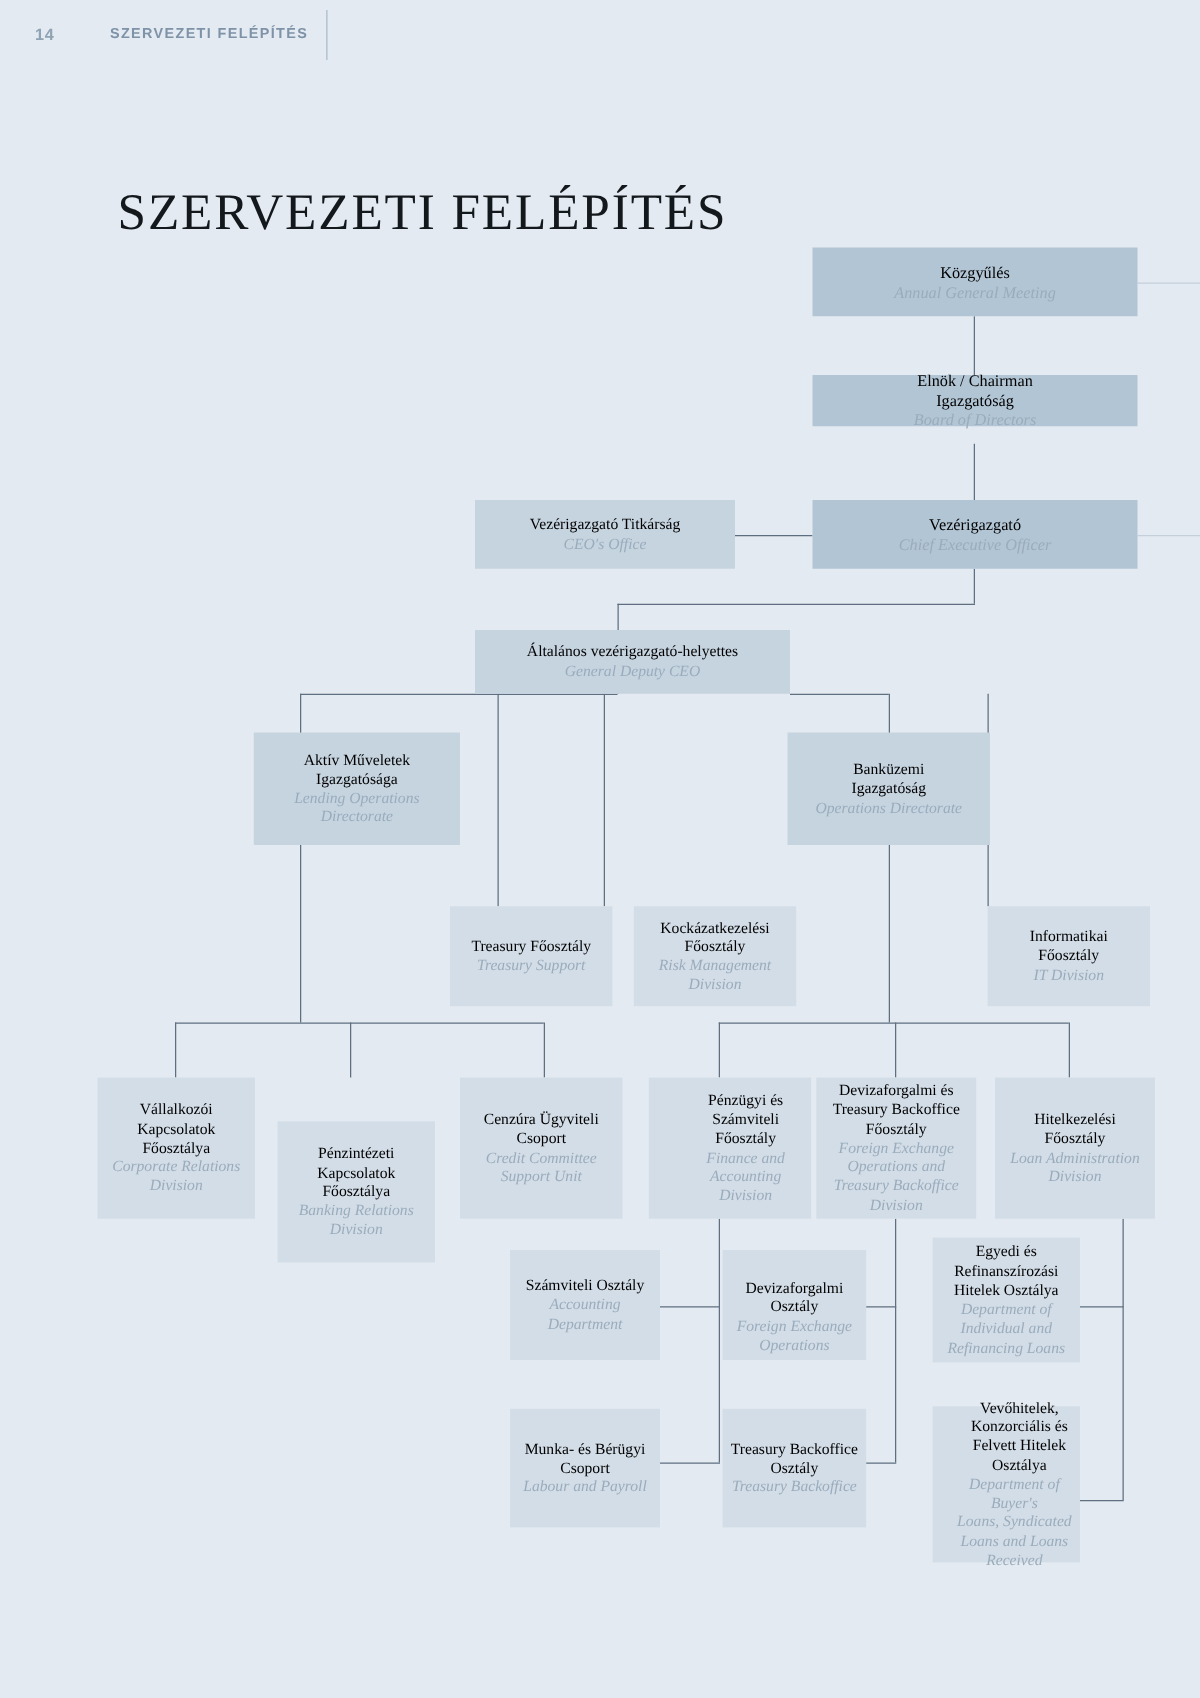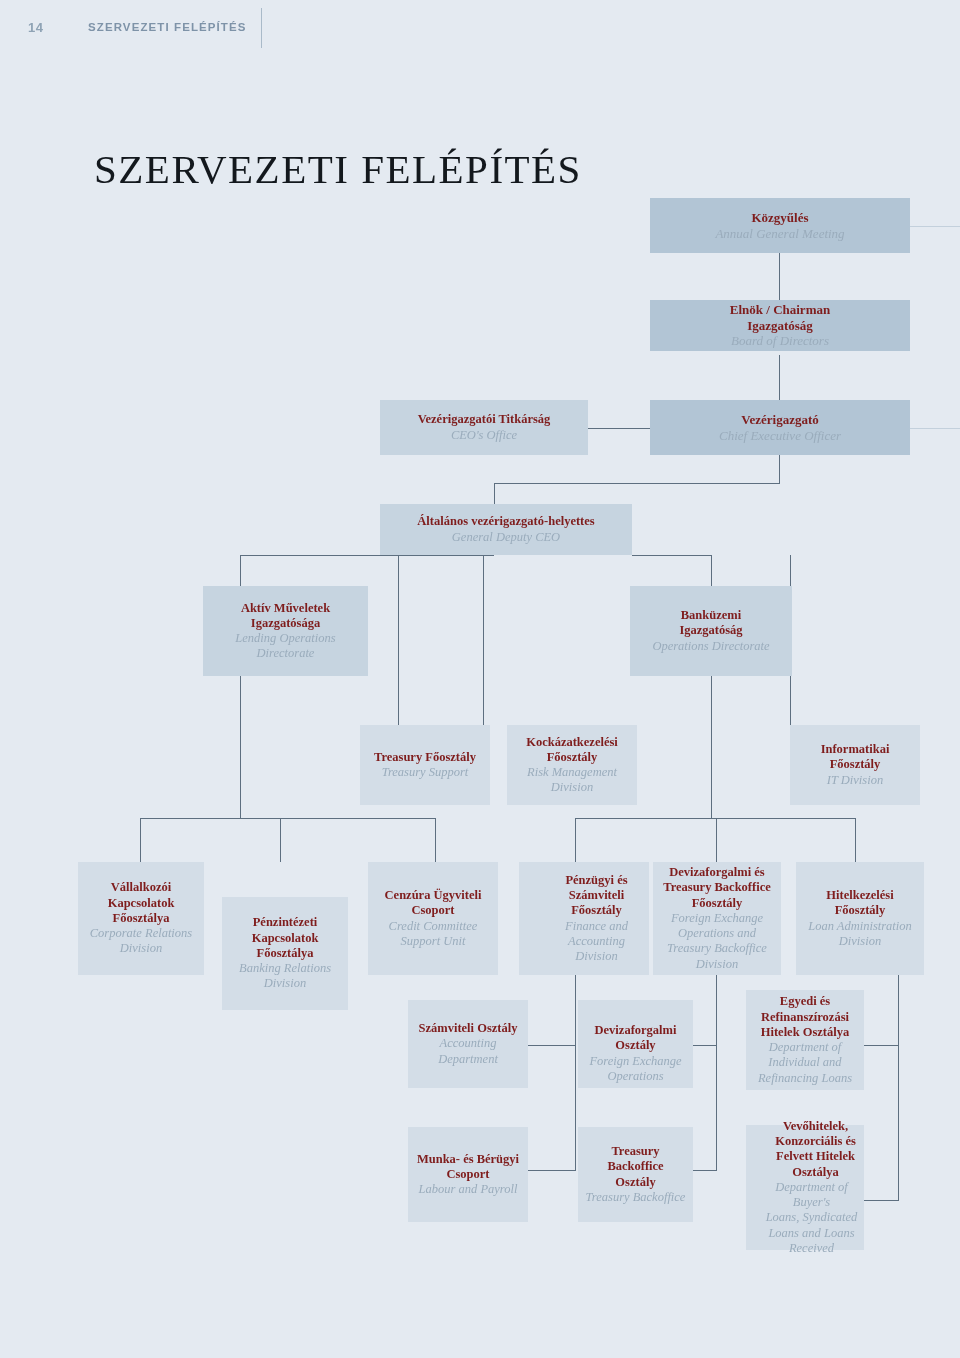--- a/index.html
+++ b/index.html
@@ -43,21 +43,21 @@
   .box{
     position:absolute;
     display:flex;flex-direction:column;
     align-items:center;justify-content:center;
     text-align:center;
     box-sizing:border-box;
     padding:4px 6px;
     line-height:1.22;
   }
   .box .hu{
-    color:#7f1d1d;font-weight:bold;font-size:12.5px;
+    color:#000000;font-weight:normal;font-size:12.5px;
     display:block;
   }
   .box .en{
     color:#9aacbc;font-style:italic;font-size:12.5px;
     display:block;
   }
   .lvl-dark{background:#b2c5d5;}
   .lvl-mid{background:#c6d4e0;}
   .lvl-light{background:#d3dde7;}
 
@@ -128,28 +128,28 @@
   <div class="ln h" style="left:864px;top:1045px;width:35px;"></div>
 
   <div class="ln v" style="left:898px;top:1045px;height:155px;"></div>
   <div class="ln h" style="left:864px;top:1200px;width:35px;"></div>
 
   <div class="box lvl-dark t-big" style="left:650px;top:198px;width:260px;height:55px;">
     <span class="hu">Közgyűlés</span>
     <span class="en">Annual General Meeting</span>
   </div>
 
-  <div class="box lvl-dark t-big" style="left:650px;top:300px;width:260px;height:51px;text-align:right;">
+  <div class="box lvl-dark t-big" style="left:650px;top:300px;width:260px;height:41px;text-align:right;">
     <span class="hu">Elnök / Chairman</span>
     <span class="hu">Igazgatóság</span>
     <span class="en">Board of Directors</span>
   </div>
 
   <div class="box lvl-mid" style="left:380px;top:400px;width:208px;height:55px;">
-    <span class="hu">Vezérigazgatói Titkárság</span>
+    <span class="hu">Vezérigazgató Titkárság</span>
     <span class="en">CEO's Office</span>
   </div>
 
   <div class="box lvl-dark t-big" style="left:650px;top:400px;width:260px;height:55px;">
     <span class="hu">Vezérigazgató</span>
     <span class="en">Chief Executive Officer</span>
   </div>
 
   <div class="box lvl-mid" style="left:380px;top:504px;width:252px;height:51px;">
     <span class="hu">Általános vezérigazgató-helyettes</span>

